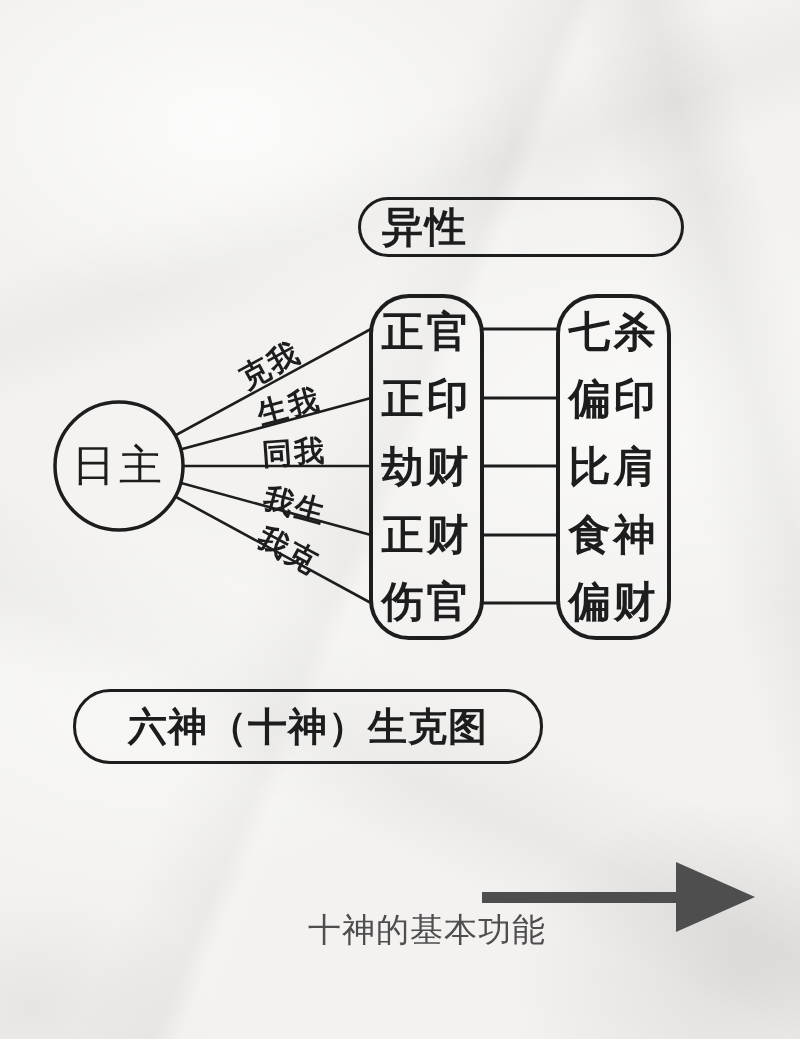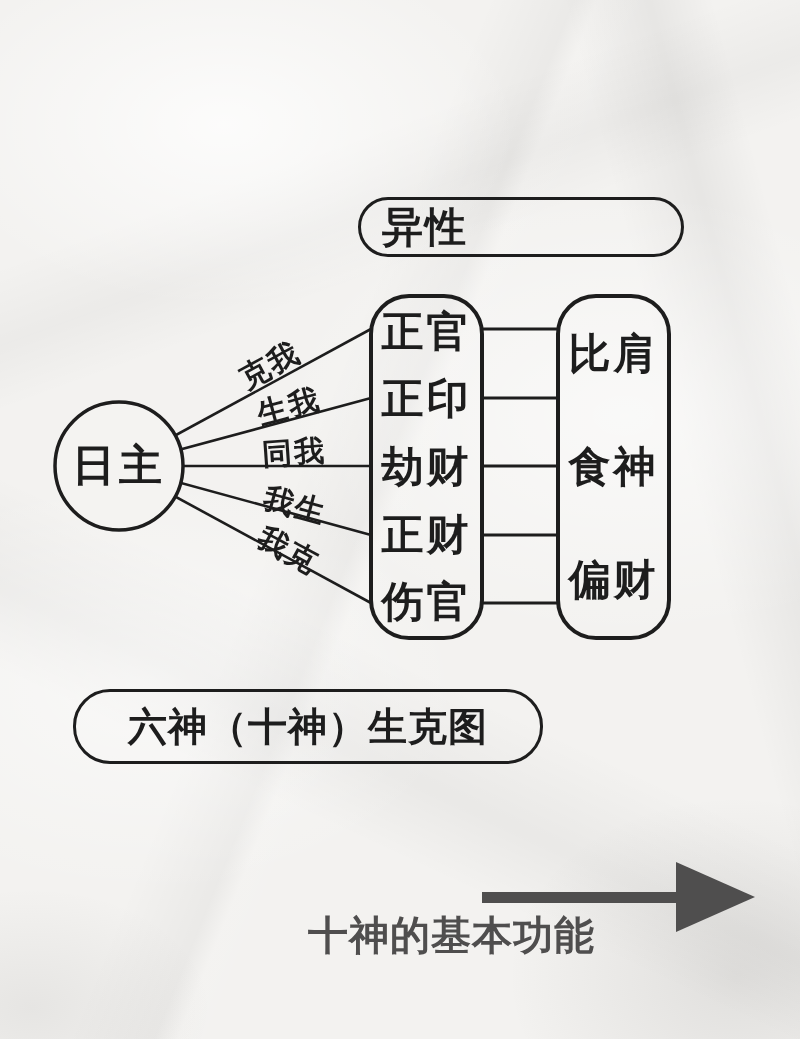--- a/index.html
+++ b/index.html
@@ -48,21 +48,21 @@
   .god-box .cell {
     flex: 1; display: flex; align-items: center; justify-content: center;
     font-size: 42px; font-weight: bold; letter-spacing: 3px;
     white-space: nowrap;
   }
 
   
   .day-master-label {
     left: 55px; top: 402px; width: 128px; height: 128px;
     display: flex; align-items: center; justify-content: center;
-    font-size: 43px; font-weight: bold; letter-spacing: 4px;
+    font-size: 43px; font-weight: normal; letter-spacing: 4px;
   }
 
   
   .relation-label {
     font-size: 30px; font-weight: bold; letter-spacing: 2px;
     white-space: nowrap; z-index: 2; position: absolute;
   }
   .rl-0 { left: 270px; top: 366px; transform: translate(-50%,-50%) rotate(-28.5deg); }
   .rl-1 { left: 289px; top: 407px; transform: translate(-50%,-50%) rotate(-15deg); }
   .rl-2 { left: 294px; top: 453px; transform: translate(-50%,-50%) rotate(-4deg); }
@@ -74,21 +74,21 @@
     left: 73px; top: 689px; width: 470px; height: 75px;
     border: 3.5px solid #1d1d1d; border-radius: 37px;
     display: flex; align-items: center; justify-content: center;
     font-size: 39px; font-weight: bold; letter-spacing: 1px;
     white-space: nowrap;
   }
 
   
   .footer-caption {
     left: 308px; top: 908px;
-    font-size: 40px; font-weight: bold; letter-spacing: 1px;
+    font-size: 33px; font-weight: normal; letter-spacing: 1px;
     color: #4f4e4e; white-space: nowrap; text-align: right;
   }
 </style>
 </head>
 <body>
 
 <div class="stage">
 
   <svg class="layer-svg" width="800" height="1039" viewBox="0 0 800 1039">
 
@@ -130,20 +130,22 @@
 
   <div class="abs god-box opposite">
     <div class="cell">正官</div>
     <div class="cell">正印</div>
     <div class="cell">劫财</div>
     <div class="cell">正财</div>
     <div class="cell">伤官</div>
   </div>
 
   <div class="abs god-box same">
+    <div class="cell">七杀</div>
+    <div class="cell">偏印</div>
     <div class="cell">比肩</div>
     <div class="cell">食神</div>
     <div class="cell">偏财</div>
   </div>
 
   <div class="abs title-box">
     <span>六神（十神）生克图</span>
   </div>
 
   <div class="abs footer-caption">十神的基本功能</div>

